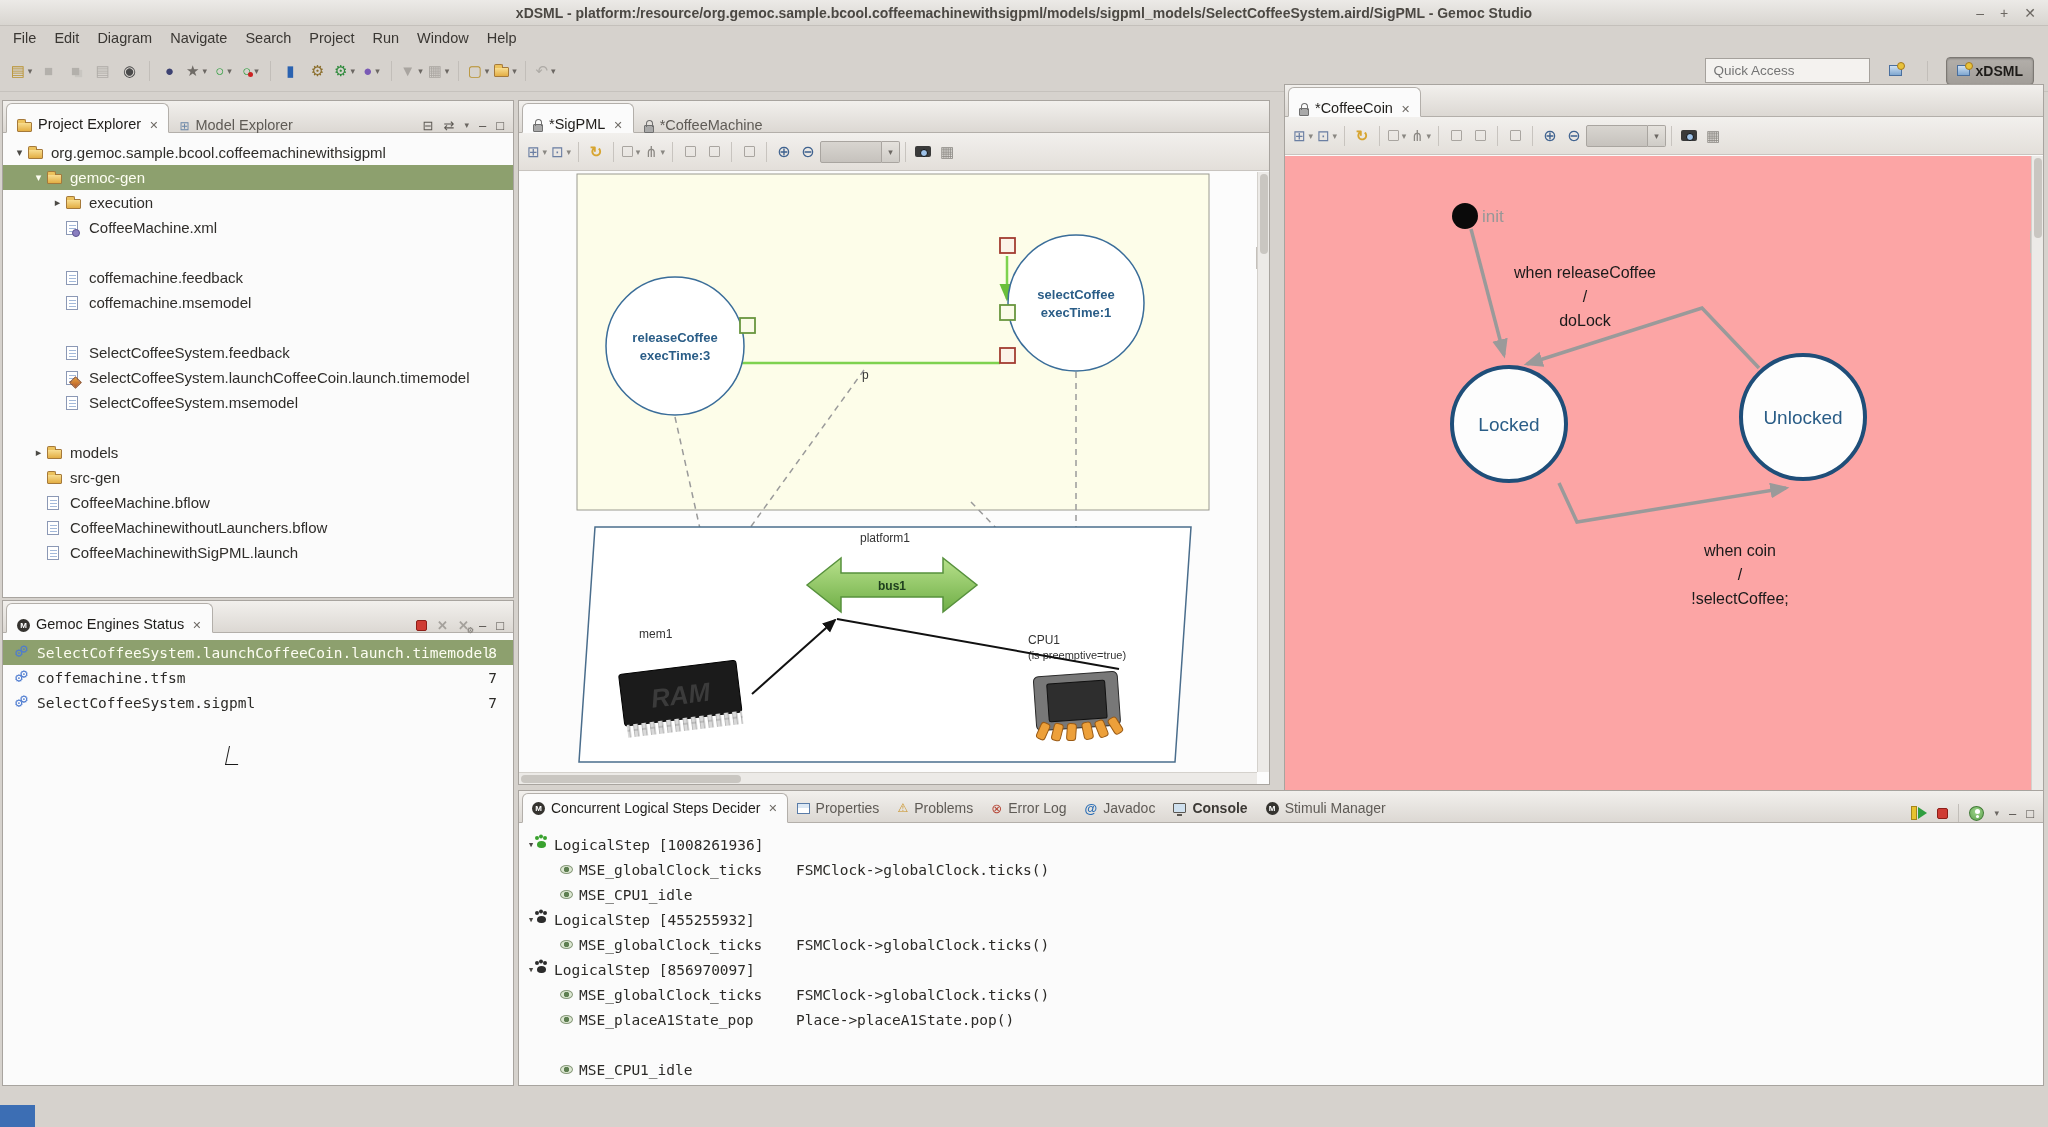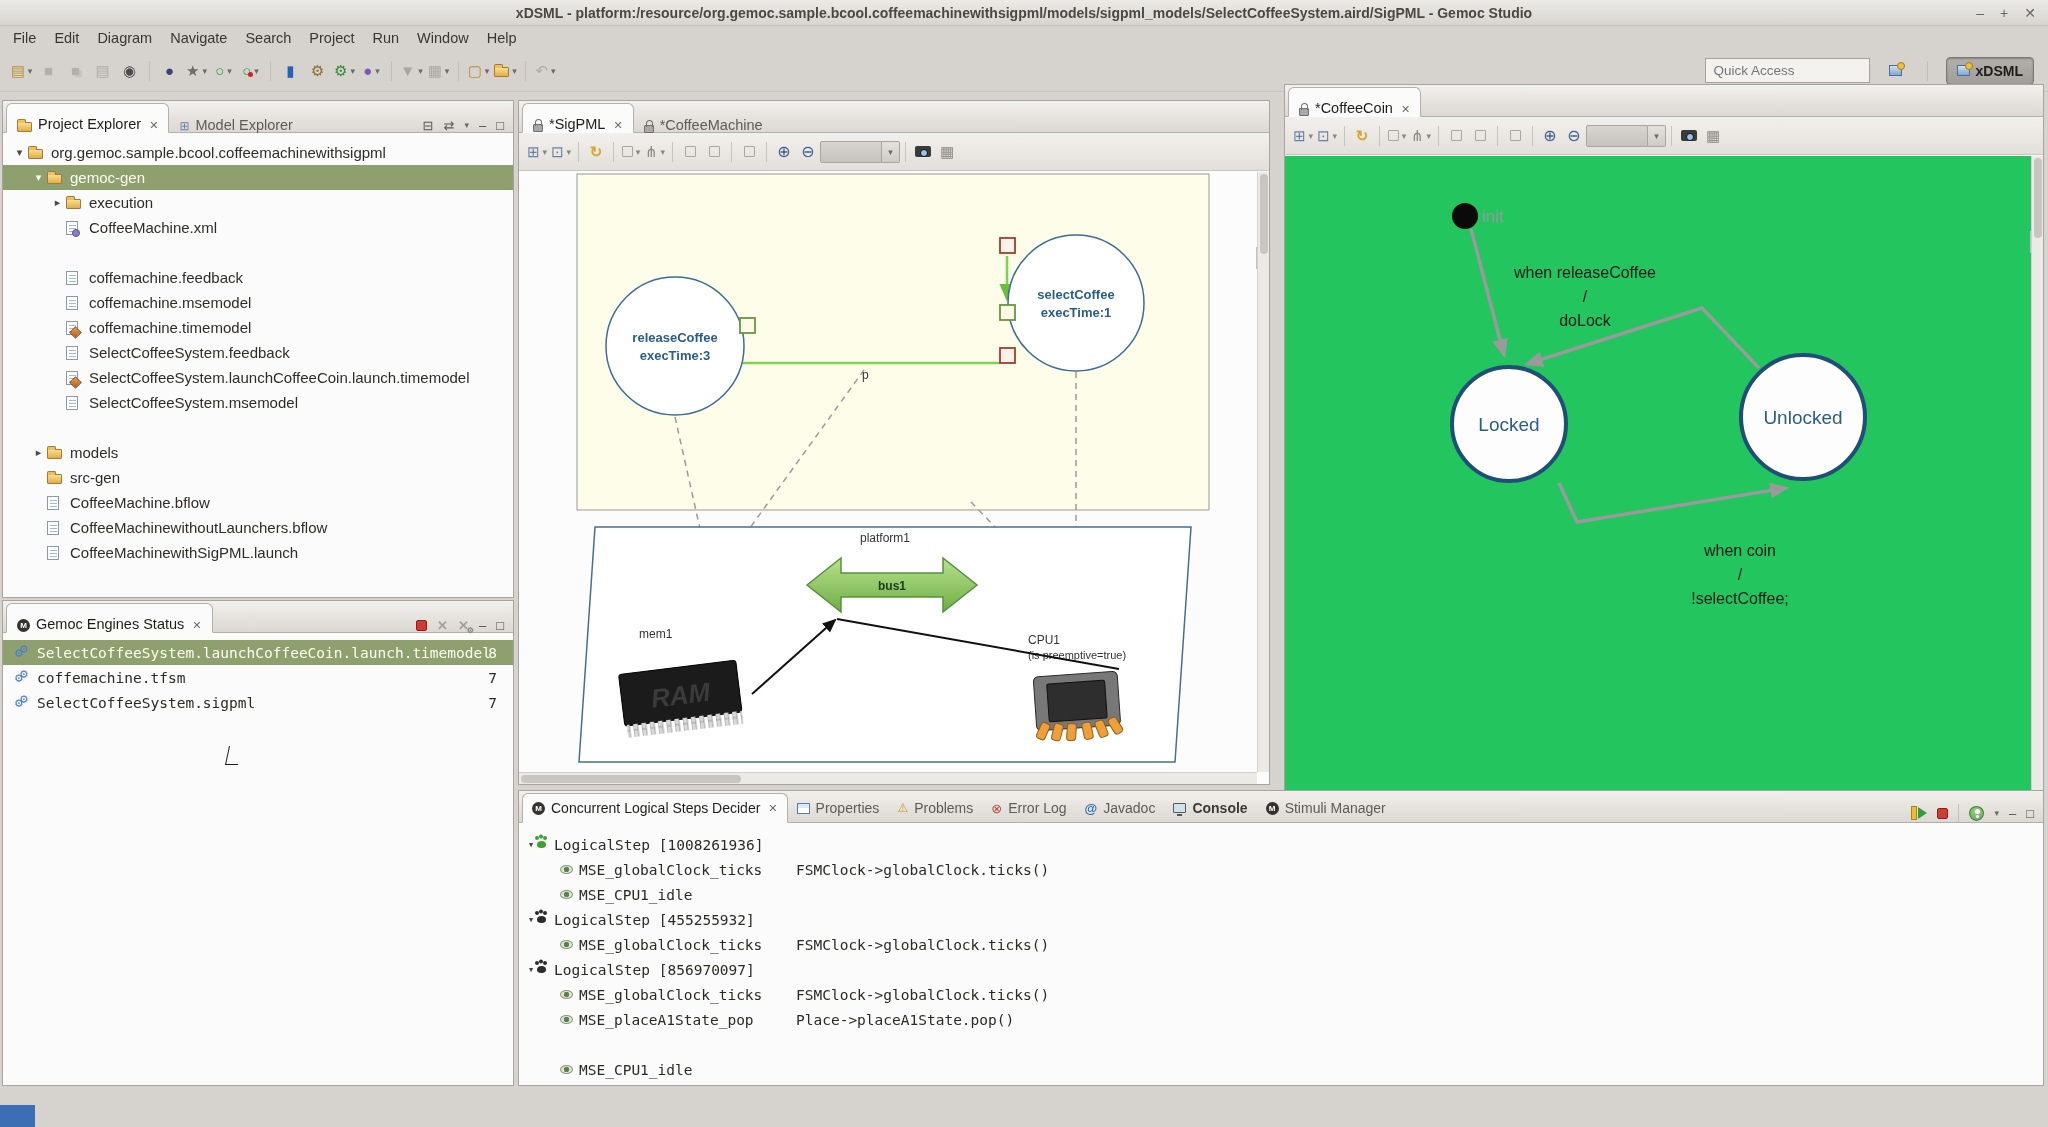--- a/index.html
+++ b/index.html
@@ -60,21 +60,21 @@
 .dtoolbar{height:38px;background:linear-gradient(#f2f0ed,#e3dfda);border-bottom:1px solid #c8c4bf;display:flex;align-items:center;padding:0 6px}
 .dtb{height:24px;min-width:22px;display:inline-flex;align-items:center;justify-content:center;margin:0 1px;color:#8a8782}
 .dtb.dd::after{content:"▾";font-size:9px;color:#8a8782;margin-left:3px}
 .dsep{width:1px;height:20px;background:#c8c4bf;margin:0 5px}
 .ico-box{display:inline-block;width:11px;height:11px;border:1.5px solid #a9a5a0;border-radius:1px}
 .zoom-combo{width:62px;height:22px;border:1px solid #a9a5a0;background:linear-gradient(#d8d5d0,#c6c2bd);border-radius:2px 0 0 2px}
 .combo-arrow{width:18px;height:22px;border:1px solid #a9a5a0;border-left:none;background:linear-gradient(#e5e2dd,#cfccc7);display:inline-flex;align-items:center;justify-content:center;font-size:9px;color:#6b6762;border-radius:0 2px 2px 0}
 .cam{display:inline-block;position:relative;width:16px;height:11px;background:#3a3a3a;border-radius:2px}
 .cam::after{content:"";position:absolute;left:5px;top:2.5px;width:6px;height:6px;border-radius:50%;background:#9ec2e8;border:1px solid #111}
 .canvas{position:absolute;top:71px;left:0;right:0;bottom:0;background:#fcfcfc;overflow:hidden}
-.canvas.gray{background:#22c55e}
+.canvas.gray{background:#fca5a5}
 .lock{display:inline-block;position:relative;width:10px;height:8px;background:#a9a9a9;border:1px solid #6f6f6f;border-radius:1px;margin-top:4px}
 .lock::before{content:"";position:absolute;left:1px;top:-6px;width:5px;height:6px;border:1.5px solid #6f6f6f;border-bottom:none;border-radius:4px 4px 0 0}
 .vscroll{position:absolute;top:71px;right:0;bottom:12px;width:12px;background:#eceae7;border-left:1px solid #d4d1cc}
 .vthumb{position:absolute;top:2px;left:1.5px;width:8px;height:80px;background:#c9c6c1;border-radius:4px}
 .hscroll{position:absolute;left:0;right:12px;bottom:0;height:12px;background:#eceae7;border-top:1px solid #d4d1cc}
 .hthumb{position:absolute;left:2px;top:1.5px;height:8px;width:220px;background:#c9c6c1;border-radius:4px}
 .palette-toggle{position:absolute;right:0;top:75px;width:13px;height:22px;display:flex;align-items:center;justify-content:center;font-size:9px;color:#6b6762;background:#e8e5e1;border:1px solid #c4c0bb}
 
 .btab{display:inline-flex;align-items:center;gap:6px;padding:0 9px;font-size:14px;color:#5f5b56;height:30px;border-radius:6px 6px 0 0;position:relative;top:1px;white-space:nowrap}
 .btab.active{background:#fbfbfb;border:1px solid #b3afaa;border-bottom-color:#fbfbfb;color:#1f1d1a}
@@ -257,27 +257,20 @@
         </span>
         <span class="tlabel">coffemachine.feedback</span>
       </div>
     <div class="trow l2" style="top:156px">
         <span class="tw"></span>
         <span class="ti">
           <i class="icon-doc"></i>
         </span>
         <span class="tlabel">coffemachine.msemodel</span>
       </div>
-    <div class="trow l2" style="top:181px">
-        <span class="tw"></span>
-        <span class="ti">
-          <i class="icon-doc icon-time"></i>
-        </span>
-        <span class="tlabel">coffemachine.timemodel</span>
-      </div>
     <div class="trow l2" style="top:206px">
         <span class="tw"></span>
         <span class="ti">
           <i class="icon-doc"></i>
         </span>
         <span class="tlabel">SelectCoffeeSystem.feedback</span>
       </div>
     <div class="trow l2" style="top:231px">
         <span class="tw"></span>
         <span class="ti">

